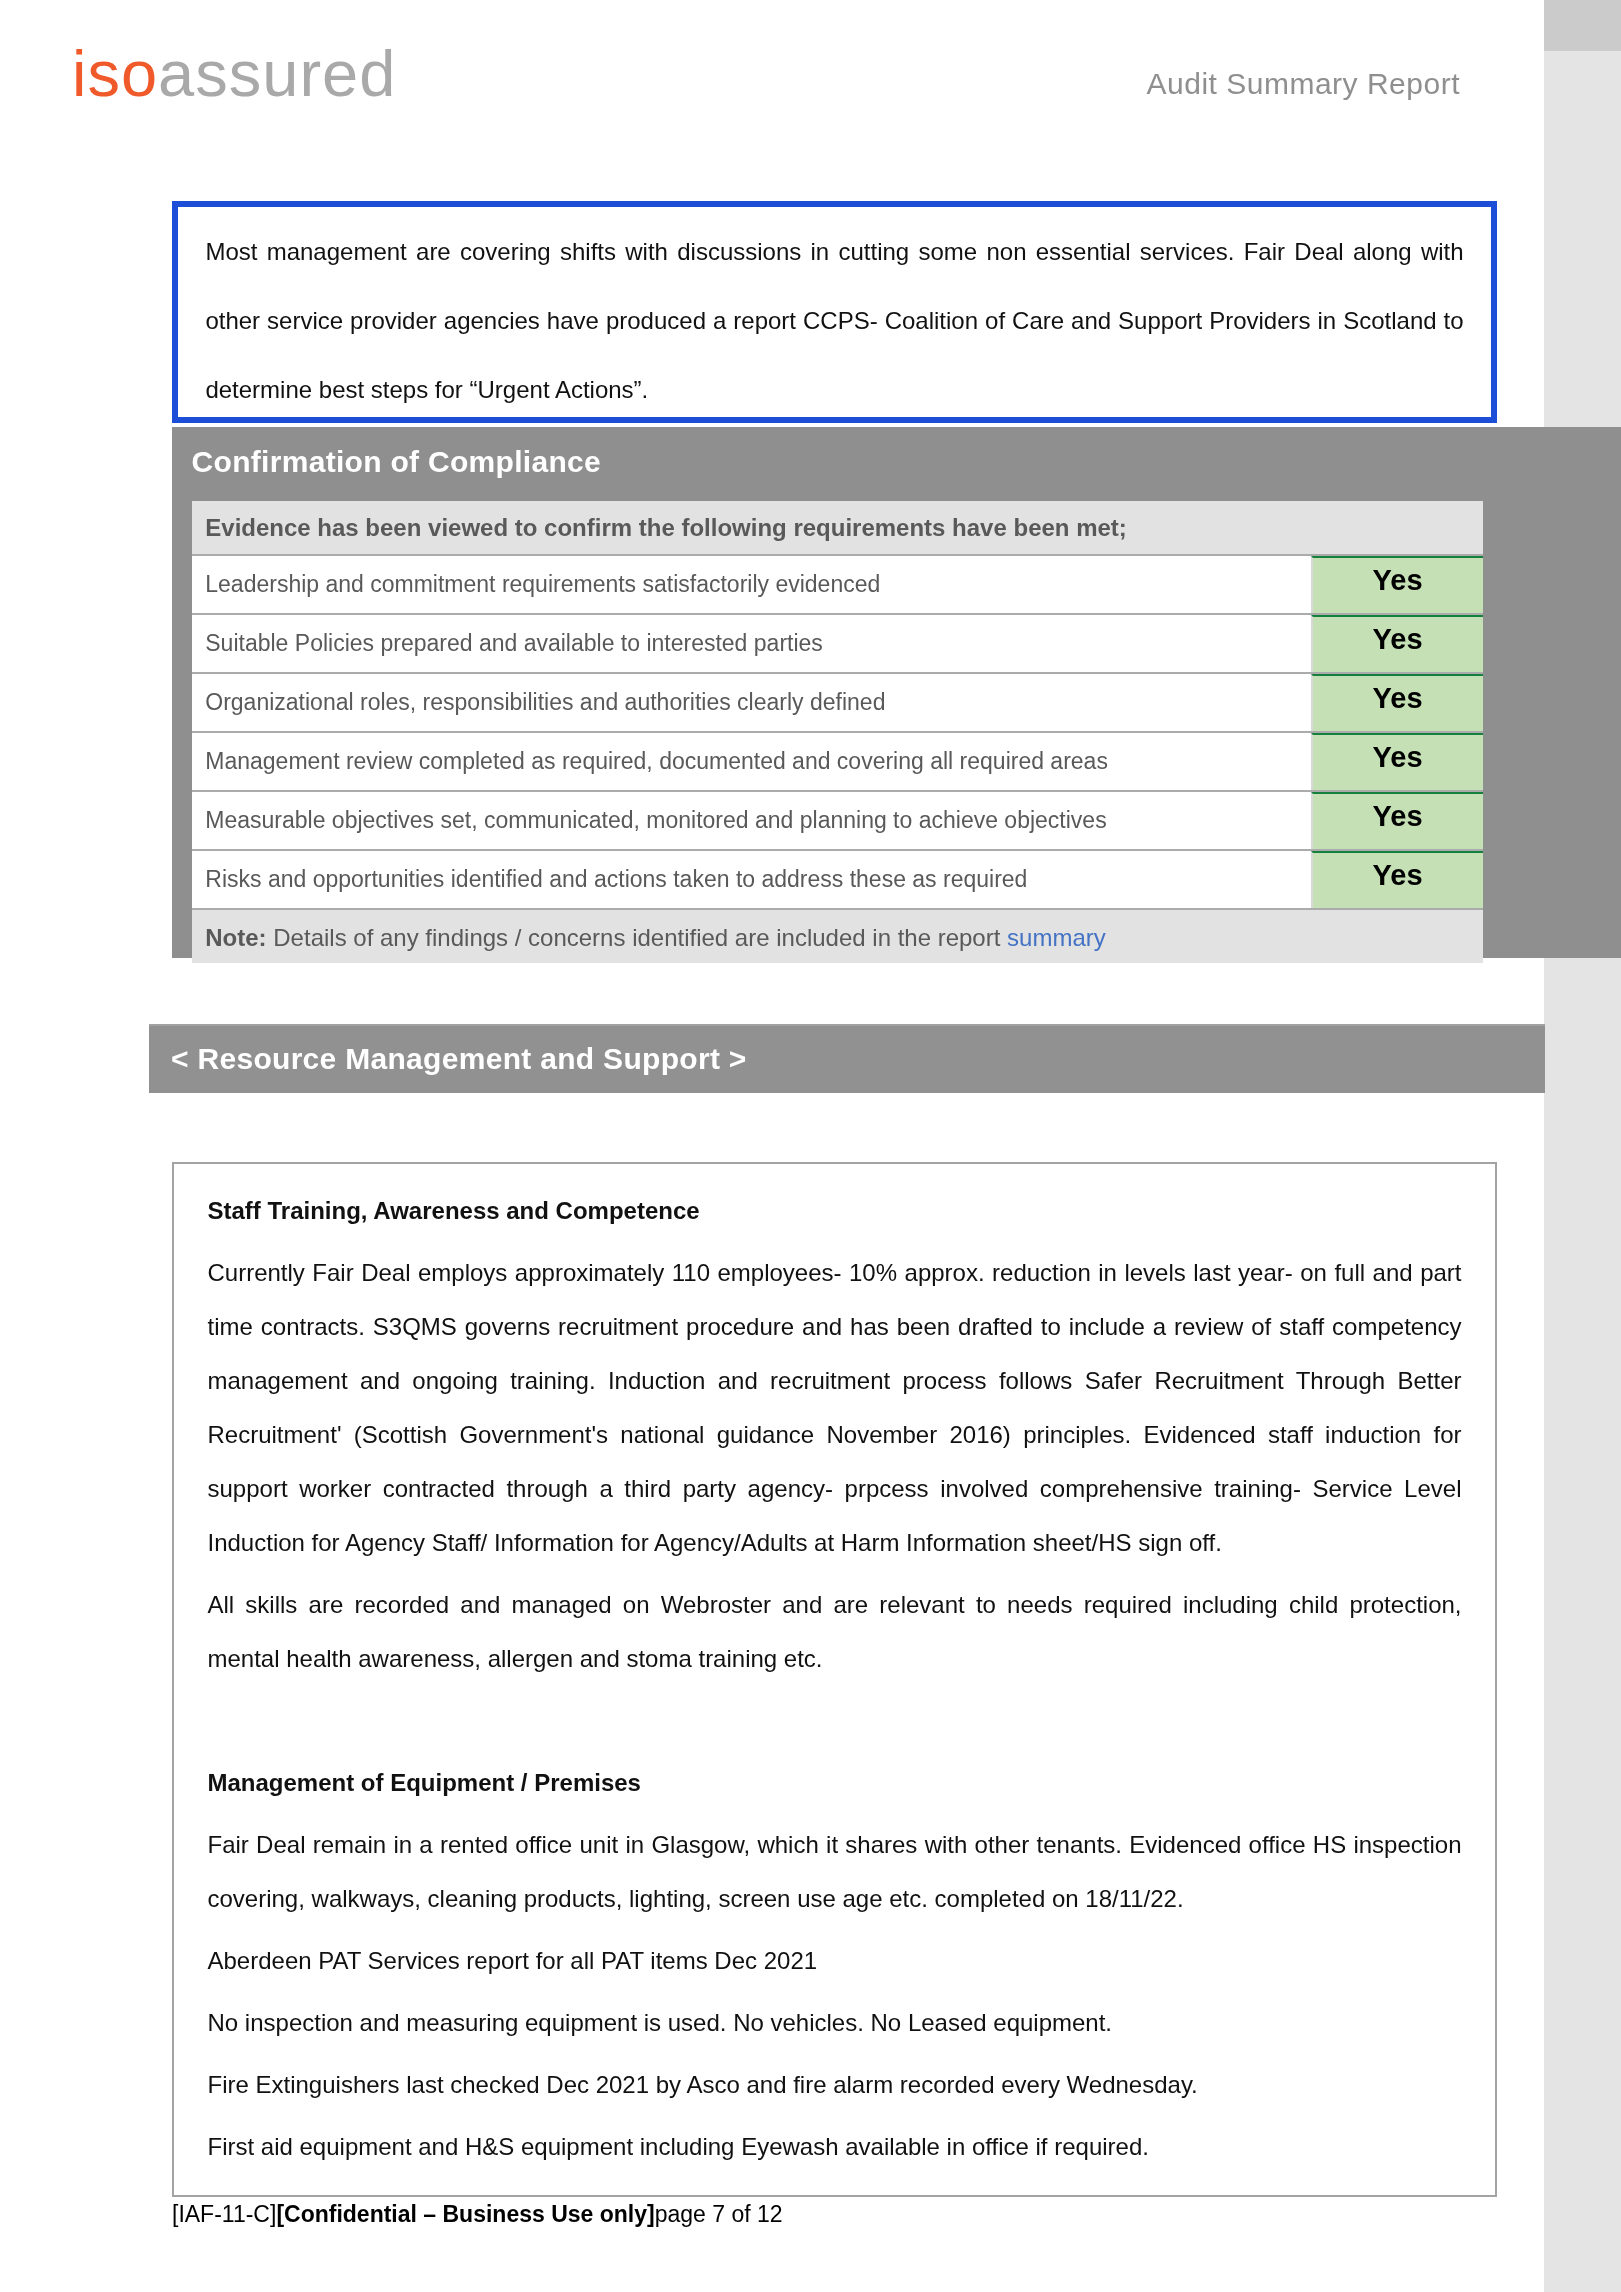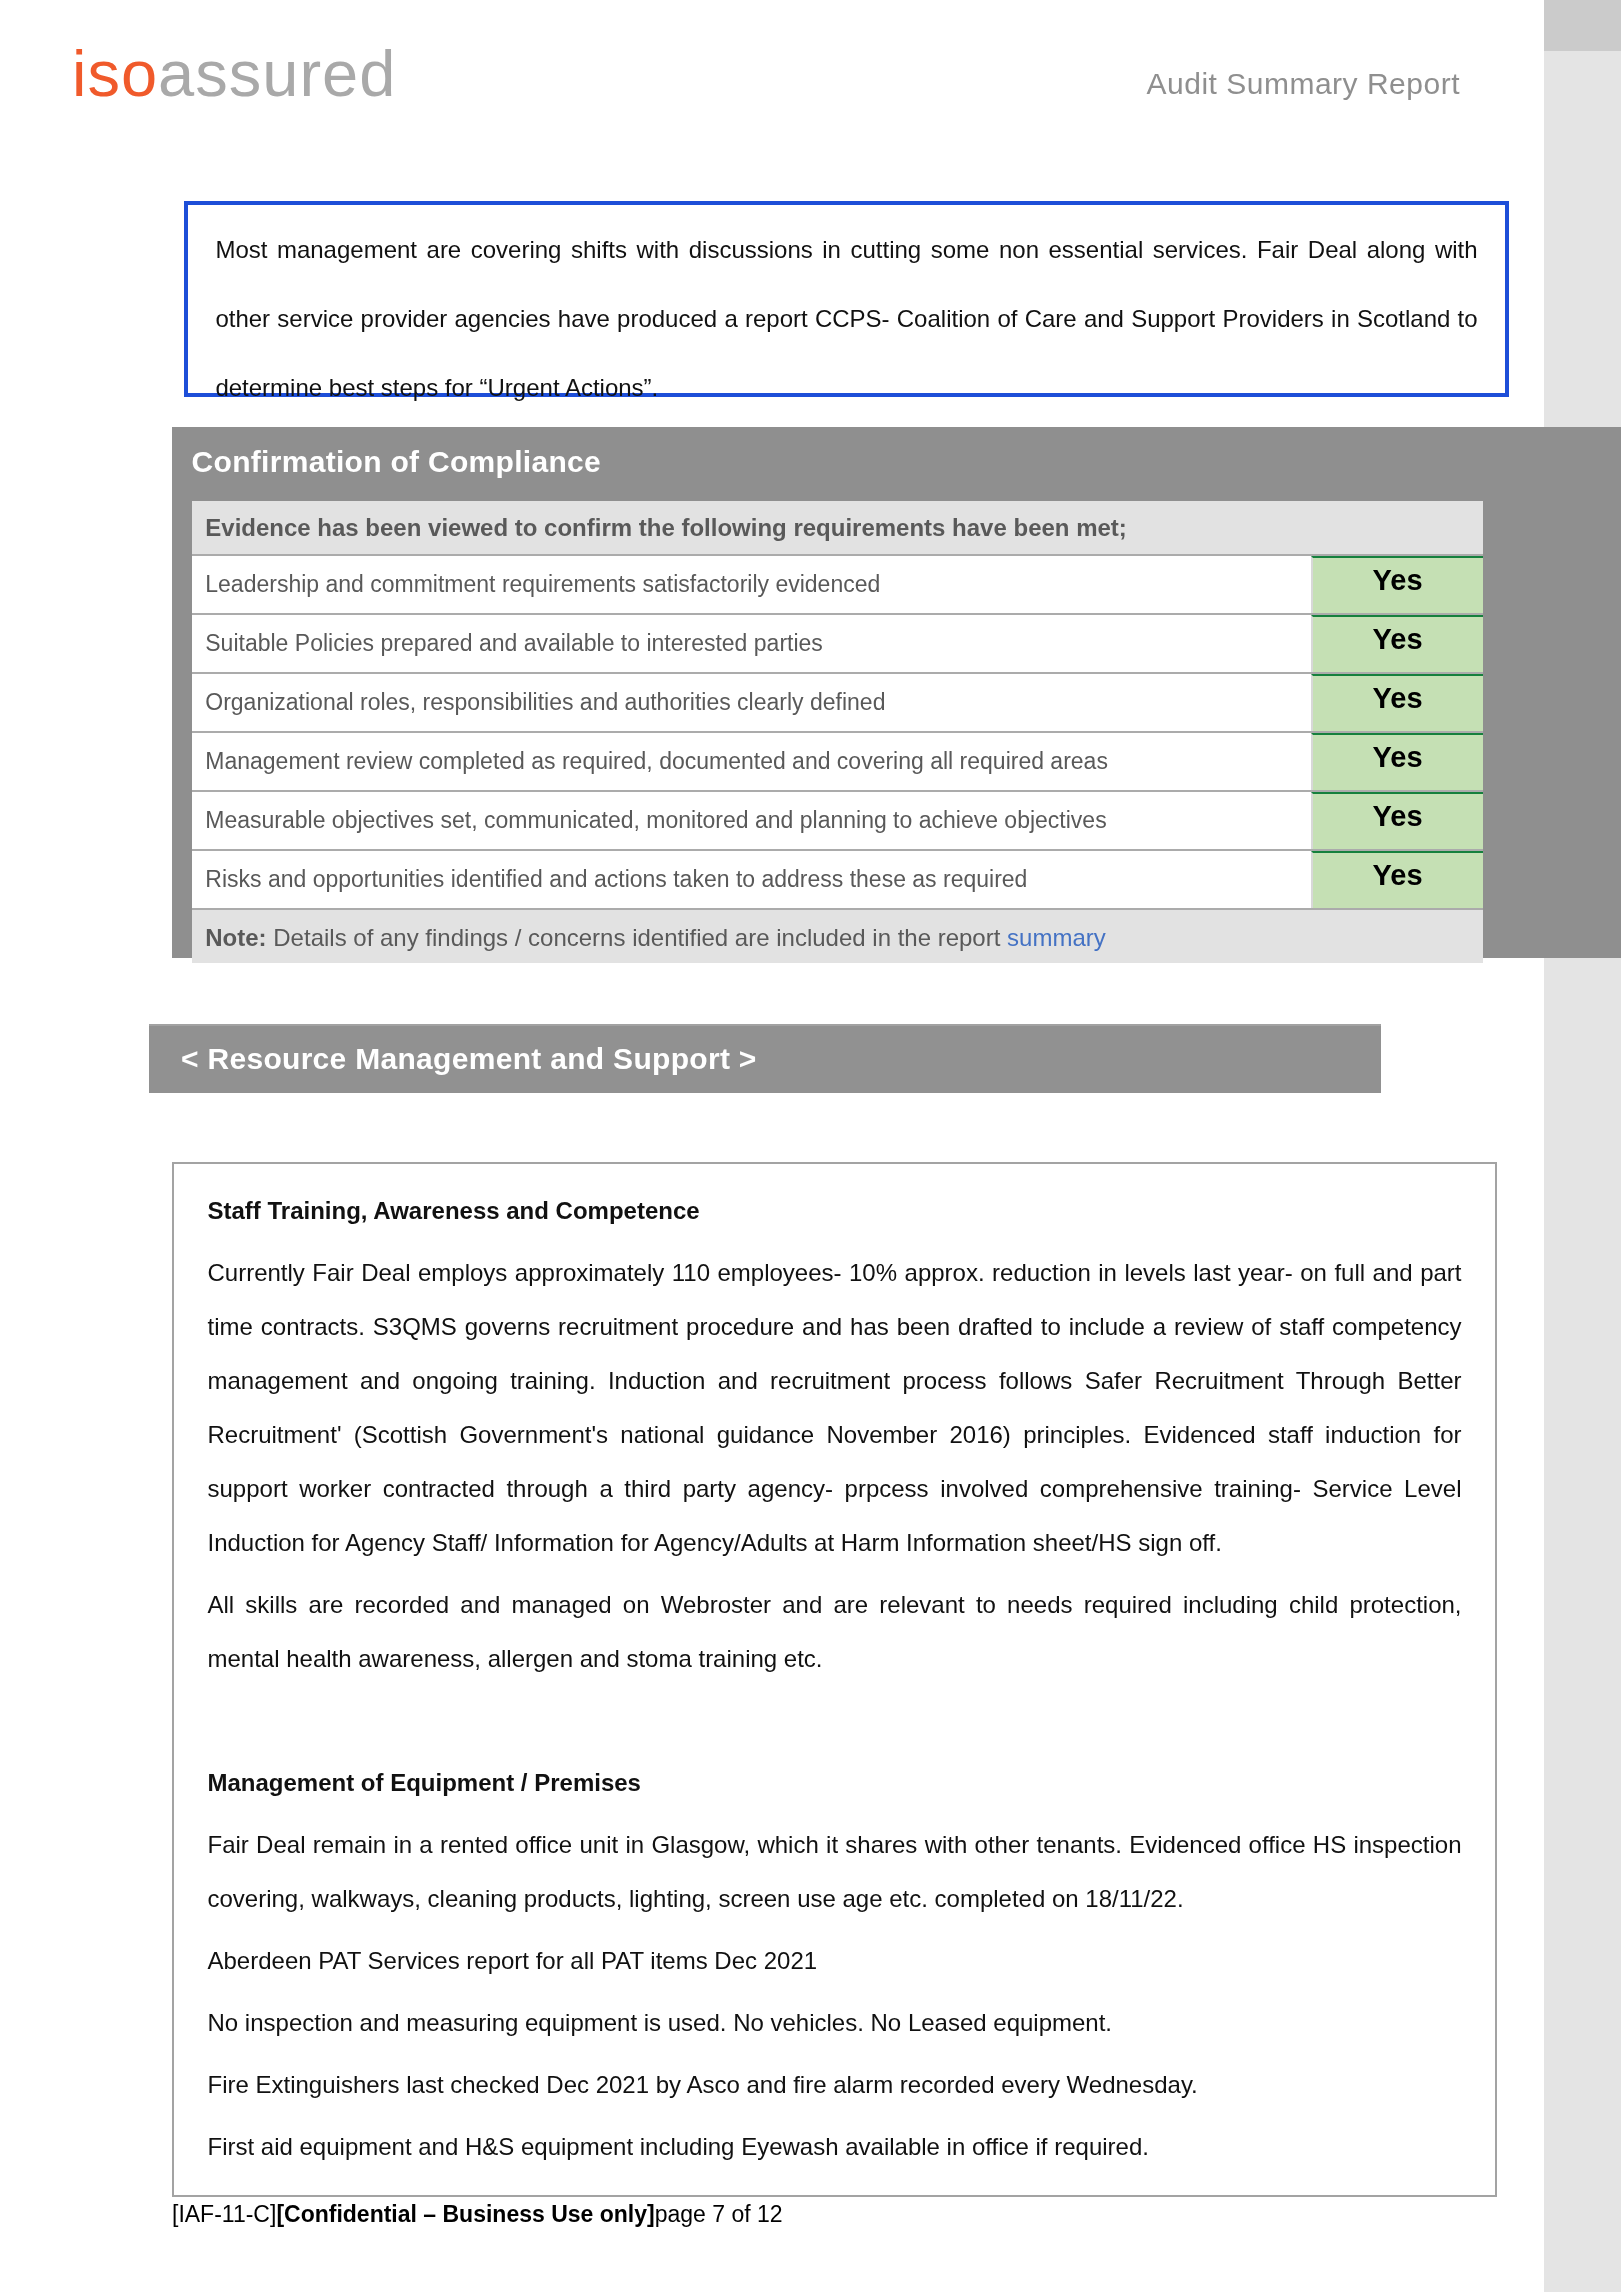--- a/index.html
+++ b/index.html
@@ -14,24 +14,23 @@
   
   .side-strip{position:absolute;top:0;right:0;width:77px;height:2293px;background:#e4e4e4;}
   .side-strip-top{width:77px;height:51px;background:#cbcbcb;}
   
   .logo{position:absolute;left:72px;top:35px;font-size:65px;letter-spacing:1px;font-weight:500;line-height:78px;}
   .logo-iso{color:#f05a2b;}
   .logo-assured{color:#a9a9a9;}
   .report-title{position:absolute;top:67px;right:161px;font-size:30px;color:#8f8f8f;letter-spacing:0.5px;}
   
   .intro-box{
-    position:absolute;left:172px;top:201px;width:1325px;height:196px;
-    box-sizing:border-box;border:4px solid #1d4ed8;background:#fff;
+    position:absolute;left:172px;top:201px;width:1325px;height:222px;
+    box-sizing:border-box;border:6px solid #1d4ed8;background:#fff;
     padding:9.8px 27.4px 0 27.4px;
-    margin-left:12px;
   }
   .intro-box p{margin:0;font-size:24px;line-height:69px;text-align:justify;color:#111;}
   
   .compliance-panel{
     position:absolute;left:172px;top:427px;width:1582px;height:531px;
     box-sizing:border-box;background:#8f8f8f;
   }
   .panel-title{padding:17.6px 0 0 19.6px;font-size:30px;font-weight:bold;color:#ffffff;letter-spacing:0.3px;}
   .ctable{position:absolute;left:19.6px;top:74px;width:1291px;}
   .ct-header{
@@ -50,24 +49,24 @@
     font-weight:bold;color:#000;font-size:29px;padding-top:5.9px;box-sizing:border-box;margin-left:28px;
   }
   .ct-note{
     height:55px;line-height:55px;background:#e2e2e2;color:#595959;
     font-size:24px;padding-left:13.7px;box-sizing:border-box;border-top:2px solid #ababab;
   }
   .ct-note .b{font-weight:bold;}
   .link{color:#4472c4;text-decoration:none;cursor:pointer;}
   
   .section-bar{
-    position:absolute;left:149px;top:1024px;width:1232px;height:69px;
+    position:absolute;left:149px;top:1024px;width:1396px;height:69px;
     box-sizing:border-box;background:#919191;border-top:2px solid #a2a2a2;
     color:#ffffff;font-weight:bold;font-size:30px;line-height:65px;
-    padding-left:32px;letter-spacing:0.3px;
+    padding-left:22px;letter-spacing:0.3px;
   }
   
   .main-box{
     position:absolute;left:172px;top:1162px;width:1325px;
     box-sizing:border-box;border:2px solid #a3a3a3;background:#fff;
     padding:11.8px 25.5px 13.7px 25.5px;
   }
   .main-box p{margin:8px;font-size:24px;line-height:54px;color:#111;}
   .main-box p.h{font-weight:bold;}
   .main-box p.j{text-align:justify;}

